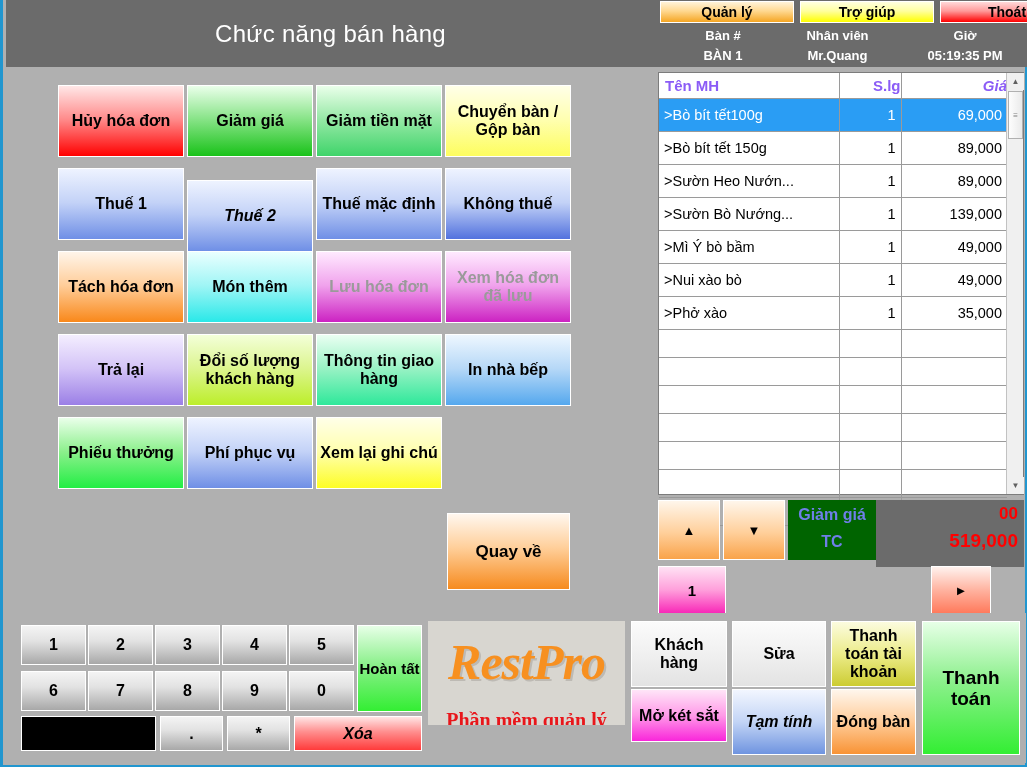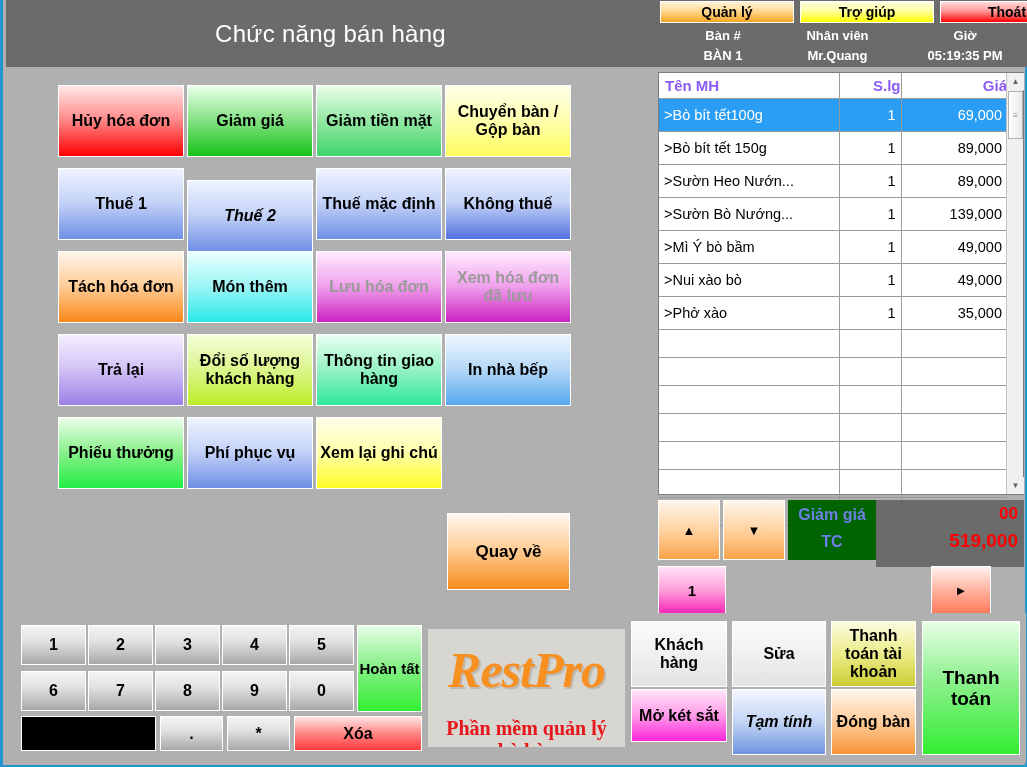--- a/index.html
+++ b/index.html
@@ -91,21 +91,21 @@
   }
   #order-table { width: 348px; border-collapse: collapse; table-layout: fixed; }
   #order-table th {
     height: 25px;
     border-bottom: 1px solid #9a9a9a;
     border-right: 1px solid #9a9a9a;
     font-size: 15px; font-weight: bold; color: #8b5cf6;
     text-align: left; padding-left: 6px;
     background: #ffffff;
   }
-  #order-table th:last-child { border-right: none; }
+  #order-table th:last-child { border-right: none; font-style: italic; }
   #order-table td {
     height: 28px;
     border-bottom: 1px solid #9a9a9a;
     border-right: 1px solid #9a9a9a;
     font-size: 14.5px; color: #000;
     padding: 8px 5px;
     overflow: hidden; white-space: nowrap;
   }
   #order-table td:last-child { border-right: none; }
   #order-table tr.sel td { background: #2a9df4; color: #ffffff; }
@@ -211,26 +211,26 @@
     background: #000000; border: 1px solid #ffffff;
     cursor: text;
   }
   #key-dot  { left: 146px; top: 95px; width: 63px; height: 35px; }
   #key-star { left: 213px; top: 95px; width: 63px; height: 35px; }
   #key-xoa {
     position: absolute; left: 280px; top: 95px; width: 128px; height: 35px;
     border: 1px solid #ffffff;
     background: linear-gradient(to bottom,#ffe5e5 0%,#ff8e8e 45%,#ff3b3b 100%);
     display: flex; align-items: center; justify-content: center;
-    font-size: 16px; font-weight: bold; color: #000; cursor: pointer;
+    font-size: 16px; font-weight: bold; color: #000; cursor: pointer; font-style: italic;
   }
 
   
   #logo-box {
-    position: absolute; left: 422px; top: 16px; width: 197px; height: 118px;
+    position: absolute; left: 422px; top: 8px; width: 197px; height: 104px;
     background: #d8d6d0;
     overflow: hidden;
   }
   #logo-main {
     position: absolute; left: 0; top: 12px; width: 197px; text-align: center;
     font-family: "Liberation Serif", serif;
     font-style: italic; font-weight: bold;
     font-size: 50px; color: #f79020;
     text-shadow: 2px 2px 0 #bdbab4;
     letter-spacing: -1px;

